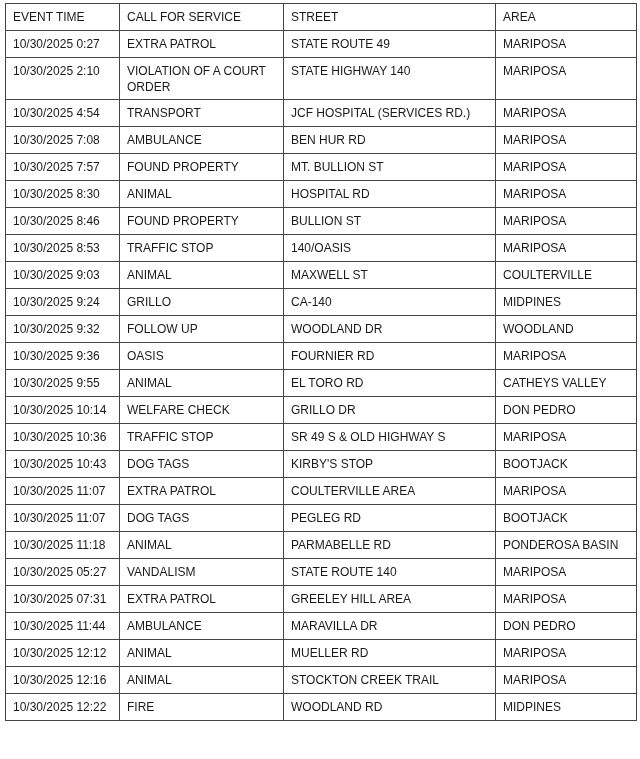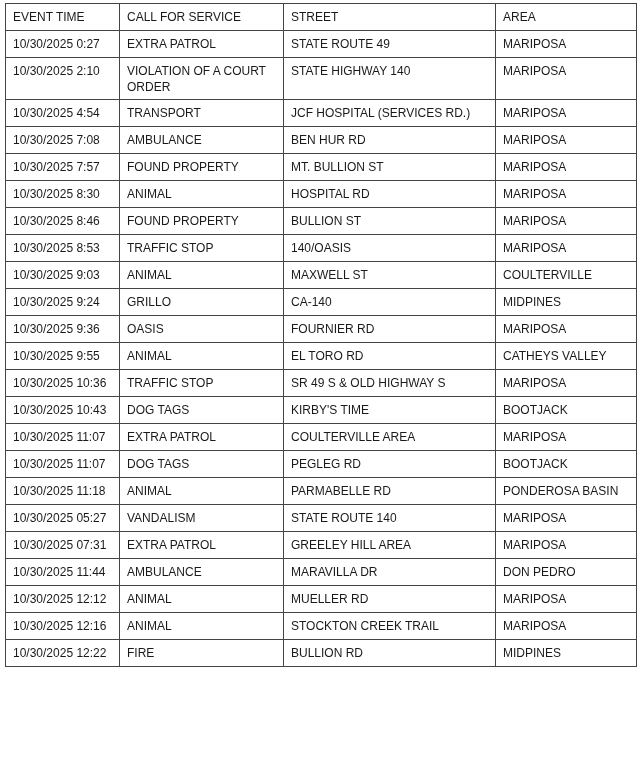--- a/index.html
+++ b/index.html
@@ -115,41 +115,53 @@
         <td>MAXWELL ST</td>
         <td>COULTERVILLE</td>
       </tr>
       <tr>
         <td>10/30/2025 9:24</td>
         <td>GRILLO</td>
         <td>CA-140</td>
         <td>MIDPINES</td>
       </tr>
       <tr>
+        <td>10/30/2025 9:32</td>
+        <td>FOLLOW UP</td>
+        <td>WOODLAND DR</td>
+        <td>WOODLAND</td>
+      </tr>
+      <tr>
         <td>10/30/2025 9:36</td>
         <td>OASIS</td>
         <td>FOURNIER RD</td>
         <td>MARIPOSA</td>
       </tr>
       <tr>
         <td>10/30/2025 9:55</td>
         <td>ANIMAL</td>
         <td>EL TORO RD</td>
         <td>CATHEYS VALLEY</td>
       </tr>
       <tr>
+        <td>10/30/2025 10:14</td>
+        <td>WELFARE CHECK</td>
+        <td>GRILLO DR</td>
+        <td>DON PEDRO</td>
+      </tr>
+      <tr>
         <td>10/30/2025 10:36</td>
         <td>TRAFFIC STOP</td>
         <td>SR 49 S &amp; OLD HIGHWAY S</td>
         <td>MARIPOSA</td>
       </tr>
       <tr>
         <td>10/30/2025 10:43</td>
         <td>DOG TAGS</td>
-        <td>KIRBY'S TIME</td>
+        <td>KIRBY'S STOP</td>
         <td>BOOTJACK</td>
       </tr>
       <tr>
         <td>10/30/2025 11:07</td>
         <td>EXTRA PATROL</td>
         <td>COULTERVILLE AREA</td>
         <td>MARIPOSA</td>
       </tr>
       <tr>
         <td>10/30/2025 11:07</td>
@@ -189,17 +201,17 @@
       </tr>
       <tr>
         <td>10/30/2025 12:16</td>
         <td>ANIMAL</td>
         <td>STOCKTON CREEK TRAIL</td>
         <td>MARIPOSA</td>
       </tr>
       <tr>
         <td>10/30/2025 12:22</td>
         <td>FIRE</td>
-        <td>BULLION RD</td>
+        <td>WOODLAND RD</td>
         <td>MIDPINES</td>
       </tr>
     </tbody>
 </table>
 
 </body></html>

